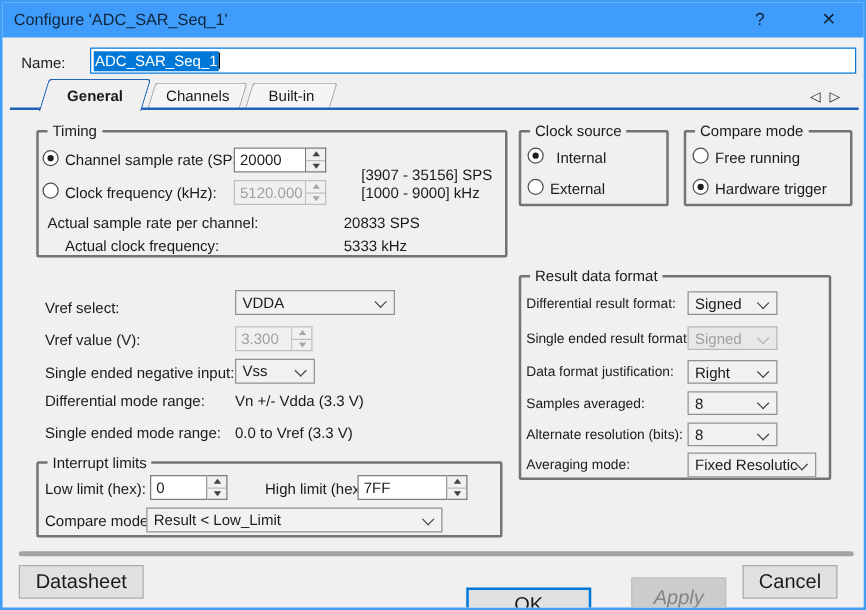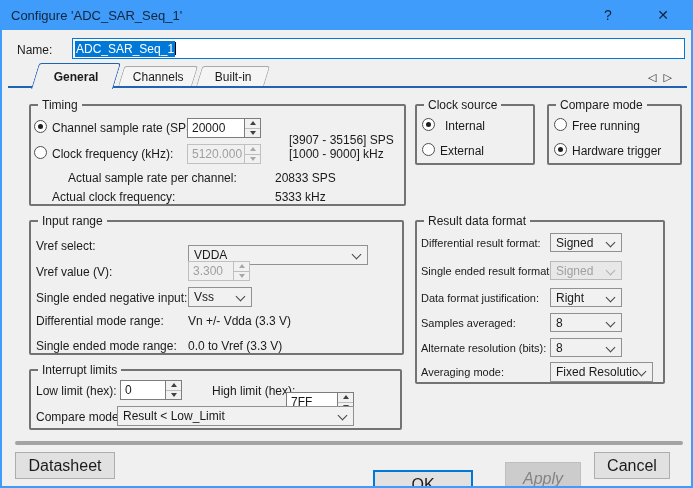--- a/index.html
+++ b/index.html
@@ -122,46 +122,43 @@
         <div class="btn">
           <i class="tri-up"></i>
         </div>
         <div class="btn">
           <i class="tri-dn"></i>
         </div>
       </div>
   </div>
   <span class="val" style="left:287px;top:145px;">[1000 - 9000] kHz</span>
 
-  <span class="lbl" style="left:66px;top:169px;">Actual sample rate per channel:</span>
+  <span class="lbl" style="left:36px;top:169px;">Actual sample rate per channel:</span>
   <span class="val" style="left:273px;top:169px;">20833 SPS</span>
   <span class="lbl" style="left:50px;top:188px;">Actual clock frequency:</span>
   <span class="val" style="left:273px;top:188px;">5333 kHz</span>
 
   <div class="grp" style="left:413px;top:102px;width:120px;height:61px;">
     <span class="grp-title">Clock source</span>
   </div>
   <span class="radio sel" style="left:420px;top:116px;"></span>
   <span class="lbl" style="left:443px;top:117px;">Internal</span>
   <span class="radio" style="left:420px;top:141px;"></span>
   <span class="lbl" style="left:438px;top:142px;">External</span>
 
   <div class="grp" style="left:545px;top:102px;width:135px;height:61px;">
     <span class="grp-title">Compare mode</span>
   </div>
   <span class="radio" style="left:552px;top:116px;"></span>
   <span class="lbl" style="left:570px;top:117px;">Free running</span>
   <span class="radio sel" style="left:552px;top:141px;"></span>
   <span class="lbl" style="left:570px;top:142px;">Hardware trigger</span>
 
-  <div class="grp" style="left:27px;top:218px;width:375px;height:135px;">
-    <span class="grp-title">Input range</span>
-  </div>
   <span class="lbl" style="left:34px;top:237px;">Vref select:</span>
-  <div class="combo" style="left:186px;top:243px;width:180px;">
+  <div class="combo" style="left:186px;top:230px;width:128px;">
     <span>VDDA</span>
     <i class="chev"></i>
   </div>
   <span class="lbl" style="left:34px;top:263px;">Vref value (V):</span>
   <div class="spin disabled" style="left:186px;top:259px;width:62px;">
     <div class="txt">3.300</div>
     <div class="btns">
         <div class="btn">
           <i class="tri-up"></i>
         </div>
@@ -223,21 +220,21 @@
     <div class="btns">
         <div class="btn">
           <i class="tri-up"></i>
         </div>
         <div class="btn">
           <i class="tri-dn"></i>
         </div>
       </div>
   </div>
   <span class="lbl" style="left:210px;top:382px;">High limit (hex):</span>
-  <div class="spin" style="left:284px;top:390px;width:68px;">
+  <div class="spin" style="left:284px;top:378px;width:88px;">
     <div class="txt">7FF</div>
     <div class="btns">
         <div class="btn">
           <i class="tri-up"></i>
         </div>
         <div class="btn">
           <i class="tri-dn"></i>
         </div>
       </div>
   </div>

